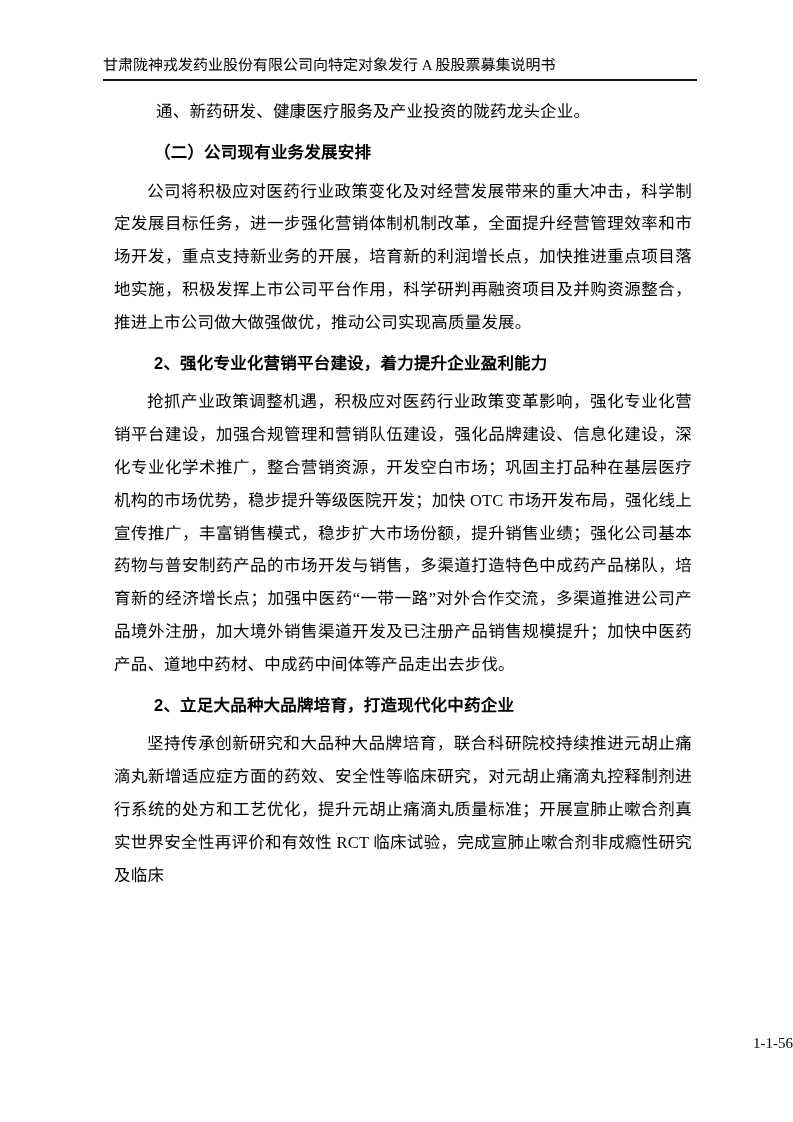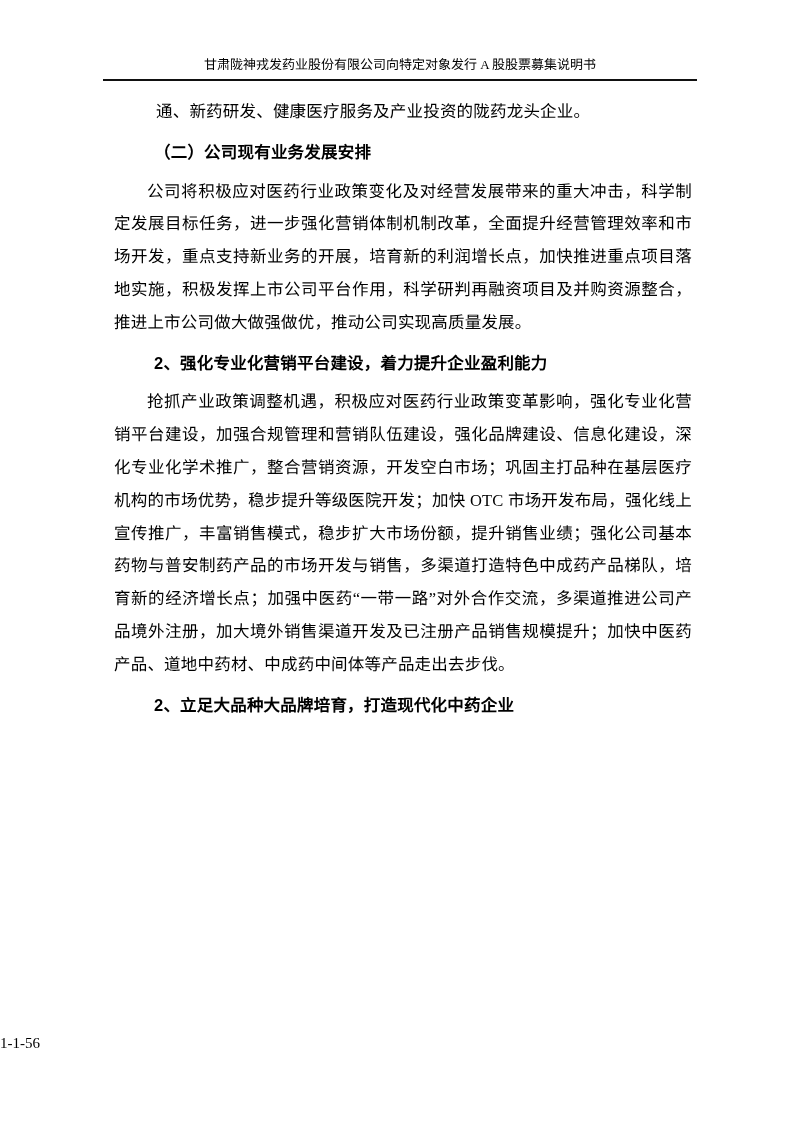--- a/index.html
+++ b/index.html
@@ -15,23 +15,23 @@
     color: #000000;
     font-family: "Liberation Serif", "DejaVu Serif", serif;
     overflow: hidden;
   }
   .header {
     position: absolute;
     left: 103px;
     top: 55px;
     width: 594px;
     display: flex;
-    justify-content: center;
+    justify-content: flex-start;
     align-items: flex-end;
-    font-size: 13px;
+    font-size: 15px;
     line-height: 20px;
     padding-bottom: 4px;
     border-bottom: 2px solid #111111;
   }
   .header .left, .header .right {
     white-space: nowrap;
   }
   .body {
     position: absolute;
     left: 114px;
@@ -57,21 +57,21 @@
     font-size: 16.5px;
     line-height: 32.8px;
     text-indent: 2em;
     text-align: left;
   }
   .footer {
     position: absolute;
     left: 0;
     top: 1032px;
     width: 793px;
-    text-align: left;
+    text-align: right;
     font-size: 15px;
     line-height: 22px;
   }
 </style>
 </head>
 <body>
 
 <div class="page">
 
   <div class="header">
@@ -88,20 +88,21 @@
     <p>公司将积极应对医药行业政策变化及对经营发展带来的重大冲击，科学制定发展目标任务，进一步强化营销体制机制改革，全面提升经营管理效率和市场开发，重点支持新业务的开展，培育新的利润增长点，加快推进重点项目落地实施，积极发挥上市公司平台作用，科学研判再融资项目及并购资源整合，推进上市公司做大做强做优，推动公司实现高质量发展。</p>
 
 
 
     <p class="hd">2、强化专业化营销平台建设，着力提升企业盈利能力</p>
 
     <p>抢抓产业政策调整机遇，积极应对医药行业政策变革影响，强化专业化营销平台建设，加强合规管理和营销队伍建设，强化品牌建设、信息化建设，深化专业化学术推广，整合营销资源，开发空白市场；巩固主打品种在基层医疗机构的市场优势，稳步提升等级医院开发；加快 OTC 市场开发布局，强化线上宣传推广，丰富销售模式，稳步扩大市场份额，提升销售业绩；强化公司基本药物与普安制药产品的市场开发与销售，多渠道打造特色中成药产品梯队，培育新的经济增长点；加强中医药“一带一路”对外合作交流，多渠道推进公司产品境外注册，加大境外销售渠道开发及已注册产品销售规模提升；加快中医药产品、道地中药材、中成药中间体等产品走出去步伐。</p>
 
     <p class="hd">2、立足大品种大品牌培育，打造现代化中药企业</p>
 
+    <p>坚持传承创新研究和大品种大品牌培育，联合科研院校持续推进元胡止痛滴丸新增适应症方面的药效、安全性等临床研究，对元胡止痛滴丸控释制剂进行系统的处方和工艺优化，提升元胡止痛滴丸质量标准；开展宣肺止嗽合剂真实世界安全性再评价和有效性 RCT 临床试验，完成宣肺止嗽合剂非成瘾性研究及临床</p>
 
   </div>
 
   <div class="footer">
     <span>1-1-56</span>
   </div>
 
 </div>
 
 </body></html>

